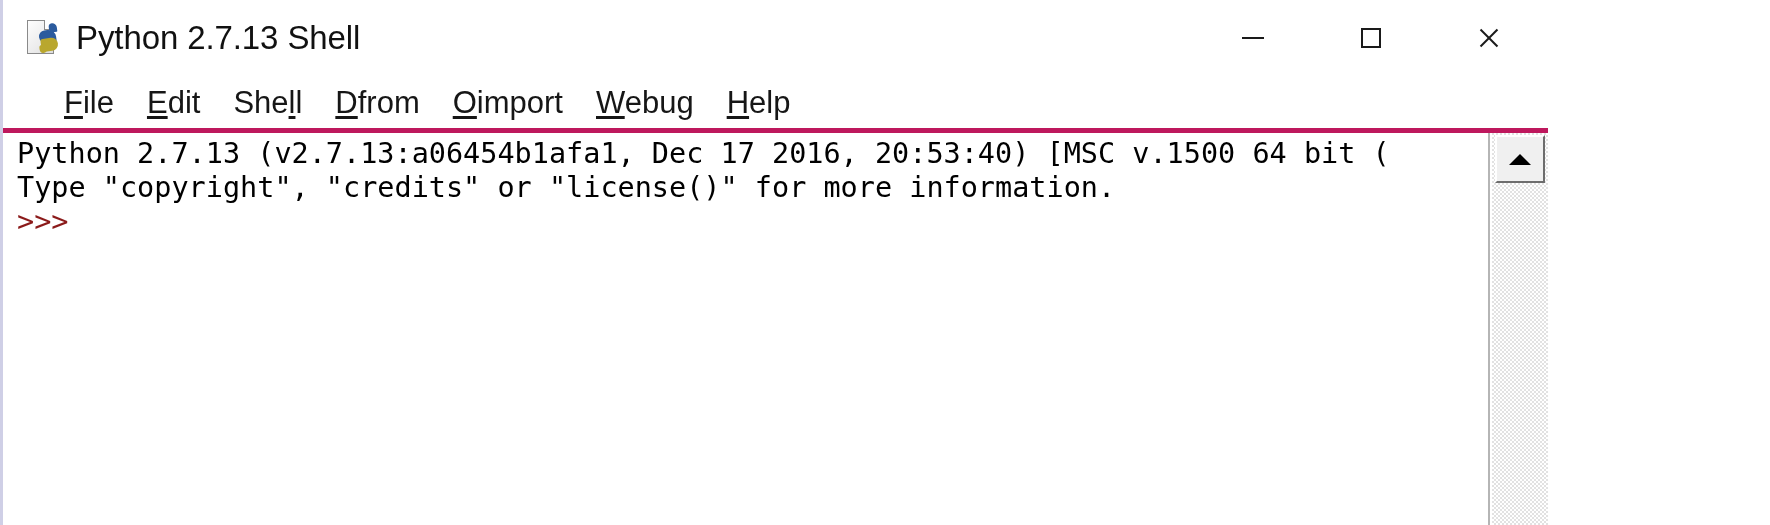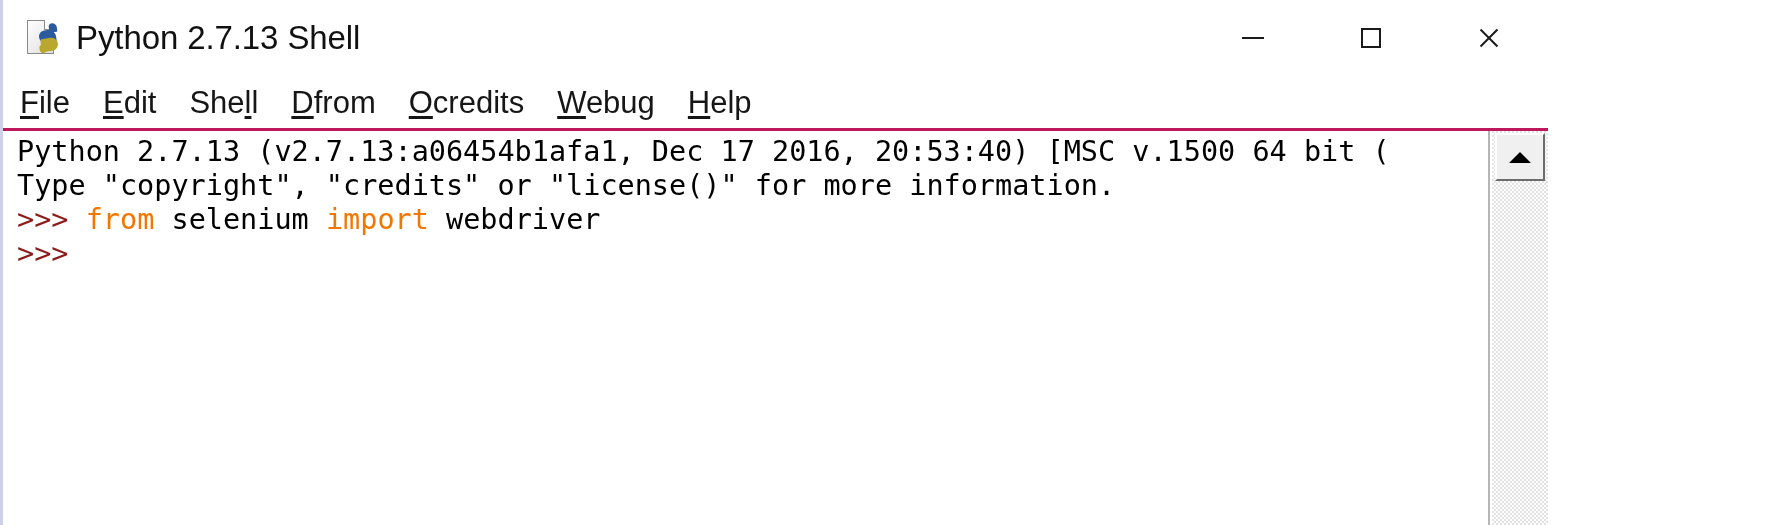--- a/index.html
+++ b/index.html
@@ -163,39 +163,40 @@
   .glyph-close::after  { transform: rotate(-45deg); }
 
   
   .menubar {
     flex: 0 0 52px;
     height: 52px;
     display: flex;
     align-items: center;
     padding-left: 17px;
     background: #ffffff;
+    margin-left: 44px;
   }
   .menu-item {
     font-size: 31px;
     color: #161616;
     margin-right: 33px;
     white-space: nowrap;
     line-height: 1;
   }
   .menu-item .mn {
     text-decoration: underline;
     text-underline-offset: 3px;
   }
 
   
   .textarea-wrap {
     flex: 1 1 auto;
     position: relative;
     display: flex;
-    border-top: 3px solid #be185d;
+    border-top: 5px solid #be185d;
     background: #ffffff;
     min-height: 0;
   }
   .text-pane {
     flex: 1 1 auto;
     position: relative;
     overflow: hidden;
     padding: 4px 0 0 14px;
     box-sizing: border-box;
     background: #ffffff;
@@ -280,30 +281,29 @@
         <span class="glyph-close"></span>
       </div>
     </div>
   </div>
 
   <div class="menubar">
     <div class="menu-item"><span class="mn">F</span><span>ile</span></div>
     <div class="menu-item"><span class="mn">E</span><span>dit</span></div>
     <div class="menu-item"><span>She</span><span class="mn">l</span><span>l</span></div>
     <div class="menu-item"><span class="mn">D</span><span>from</span></div>
-    <div class="menu-item"><span class="mn">O</span><span>credits</span></div>
+    <div class="menu-item"><span class="mn">O</span><span>import</span></div>
     <div class="menu-item"><span class="mn">W</span><span>ebug</span></div>
     <div class="menu-item"><span class="mn">H</span><span>elp</span></div>
   </div>
 
   <div class="textarea-wrap">
     <div class="text-pane">
       <div class="code-line">Python 2.7.13 (v2.7.13:a06454b1afa1, Dec 17 2016, 20:53:40) [MSC v.1500 64 bit (</div>
       <div class="code-line">Type "copyright", "credits" or "license()" for more information.</div>
-      <div class="code-line"><span class="tok-prompt">&gt;&gt;&gt;</span><span> </span><span class="tok-keyword">from</span><span> </span><span>selenium</span><span> </span><span class="tok-keyword">import</span><span> </span><span>webdriver</span></div>
       <div class="code-line"><span class="tok-prompt">&gt;&gt;&gt;</span></div>
       <div class="pane-sep"></div>
     </div>
 
     <div class="scrollbar">
       <div class="sb-btn-up">
         <span class="sb-arrow-up"></span>
       </div>
     </div>
   </div>

